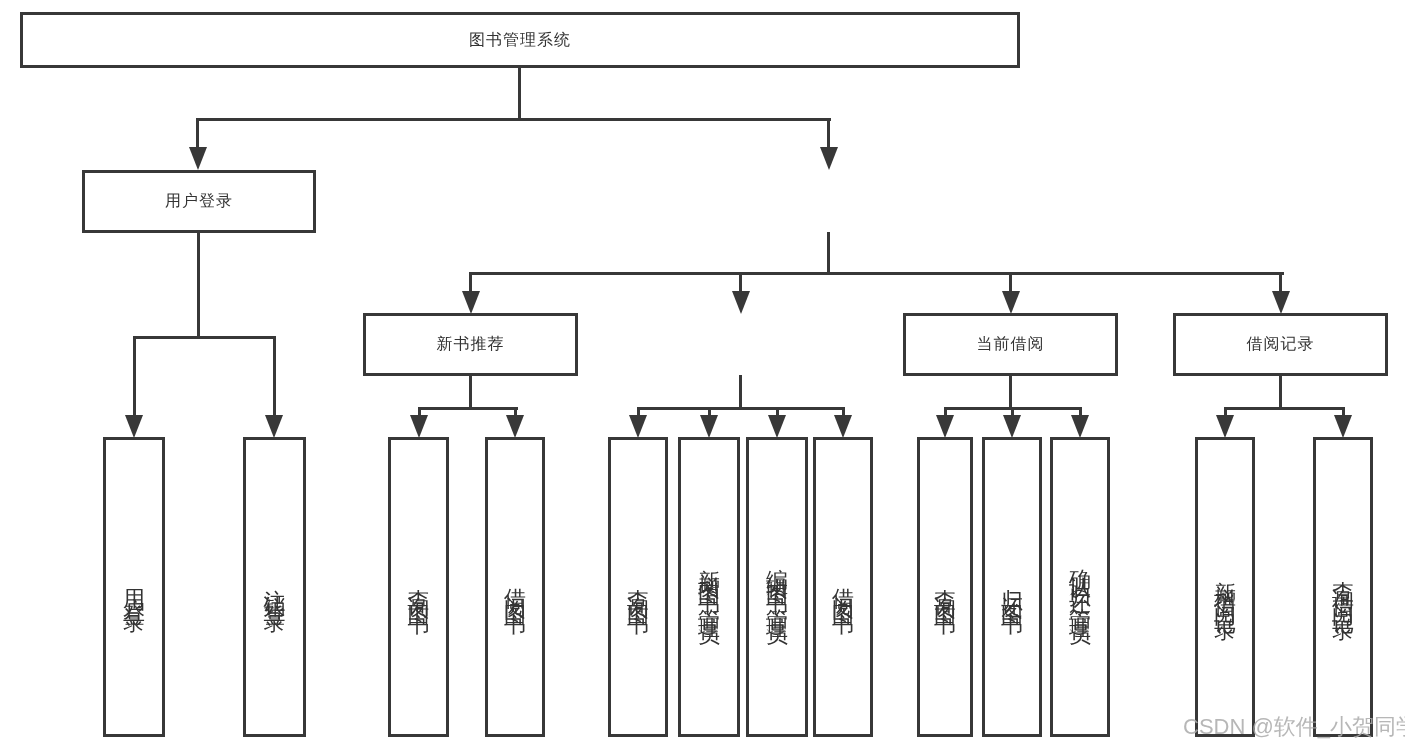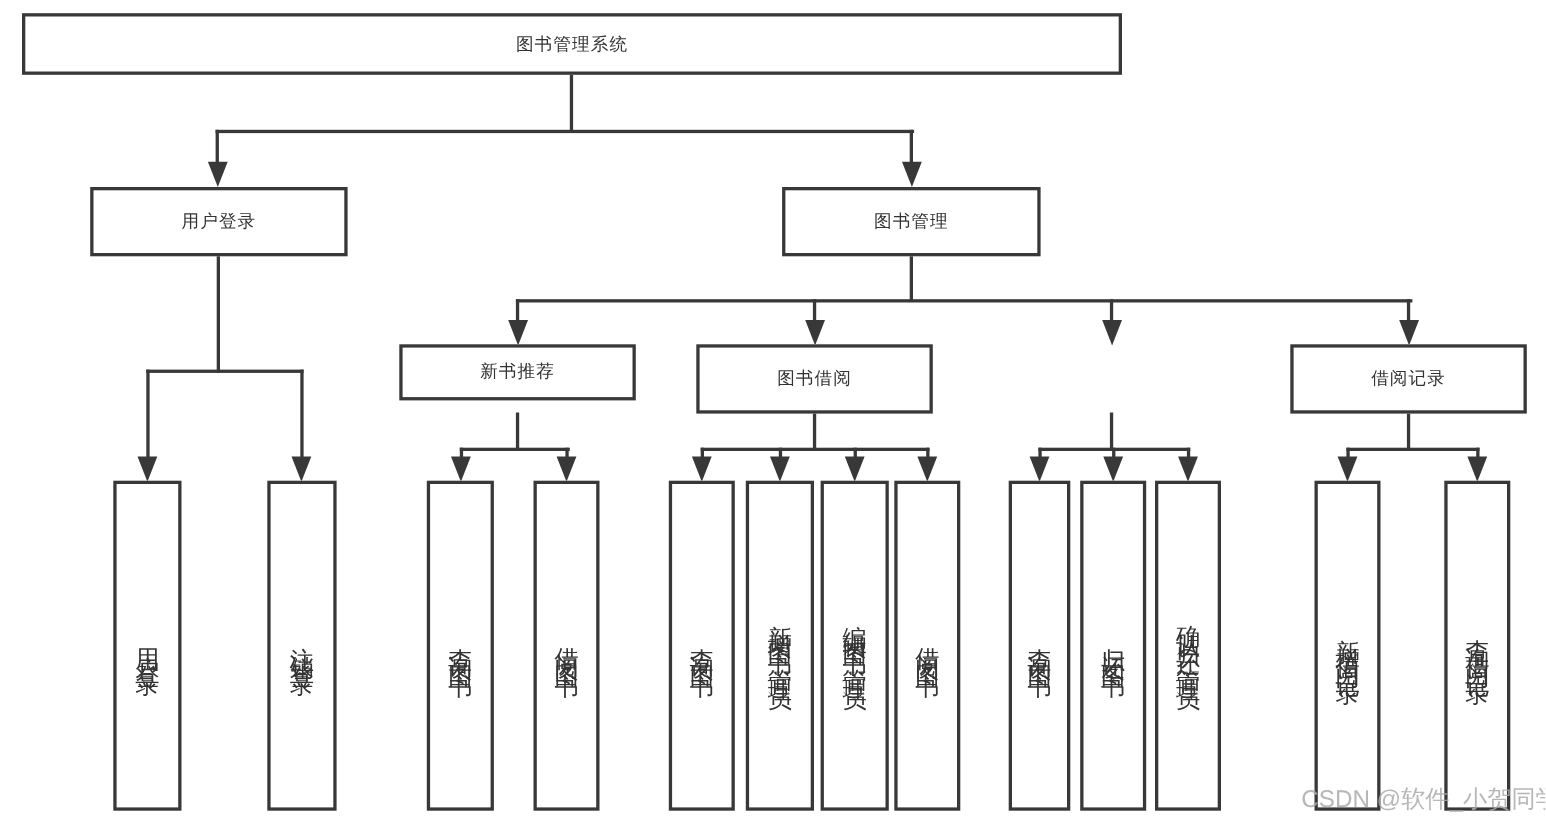--- a/index.html
+++ b/index.html
@@ -126,29 +126,26 @@
   <div class="ar" style="left:1216px; top:415px;"></div>
   <div class="ar" style="left:1334px; top:415px;"></div>
 
   <div class="node h-label" style="left:20px; top:12px; width:1000px; height:56px;">
     <span>图书管理系统</span>
   </div>
 
   <div class="node h-label" style="left:82px; top:170px; width:234px; height:63px;">
     <span>用户登录</span>
   </div>
-  <div class="node h-label" style="left:711px; top:170px; width:235px; height:63px;">
-    <span>图书管理</span>
-  </div>
 
-  <div class="node h-label" style="left:363px; top:313px; width:215px; height:51px;">
+  <div class="node h-label" style="left:363px; top:313px; width:215px; height:63px;">
     <span>新书推荐</span>
   </div>
-  <div class="node h-label" style="left:633px; top:313px; width:215px; height:63px;">
-    <span>图书借阅</span>
+  <div class="node h-label" style="left:903px; top:313px; width:215px; height:63px;">
+    <span>当前借阅</span>
   </div>
   <div class="node h-label" style="left:1173px; top:313px; width:215px; height:63px;">
     <span>借阅记录</span>
   </div>
 
   <div class="node leaf" style="left:103px; top:437px; width:62px; height:300px;">
     <span>用户登录</span>
   </div>
   <div class="node leaf" style="left:243px; top:437px; width:63px; height:300px;">
     <span>注销登录</span>

